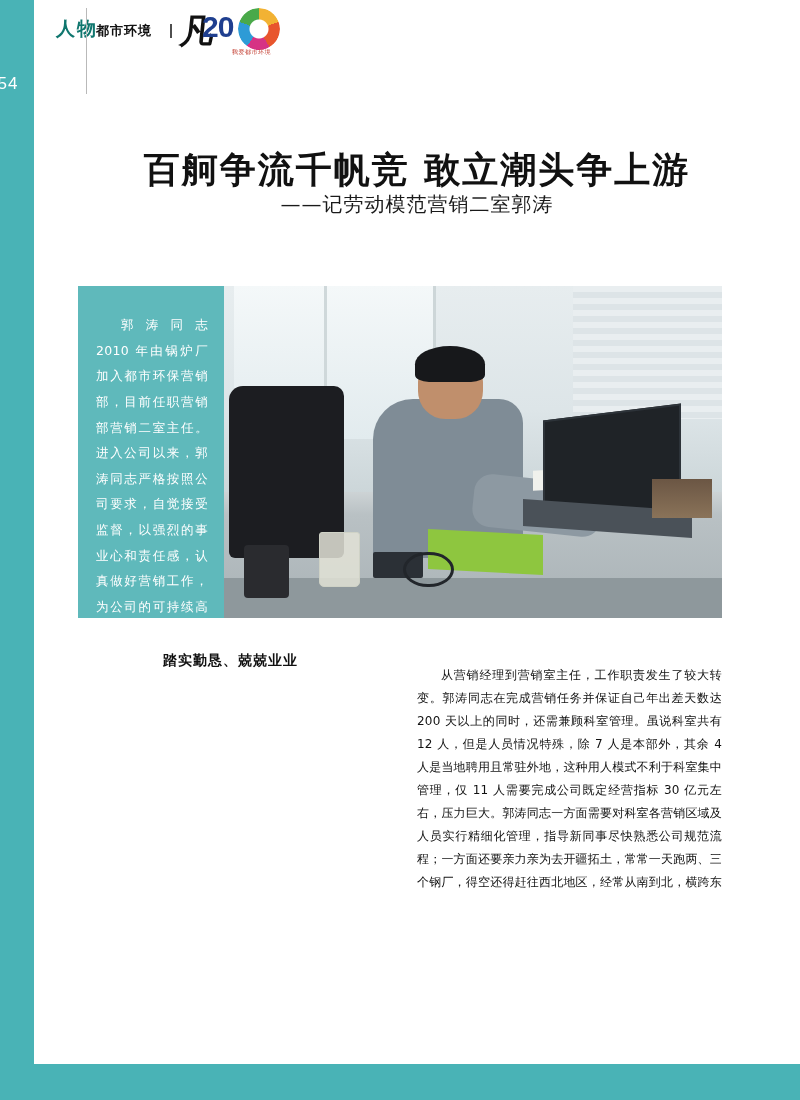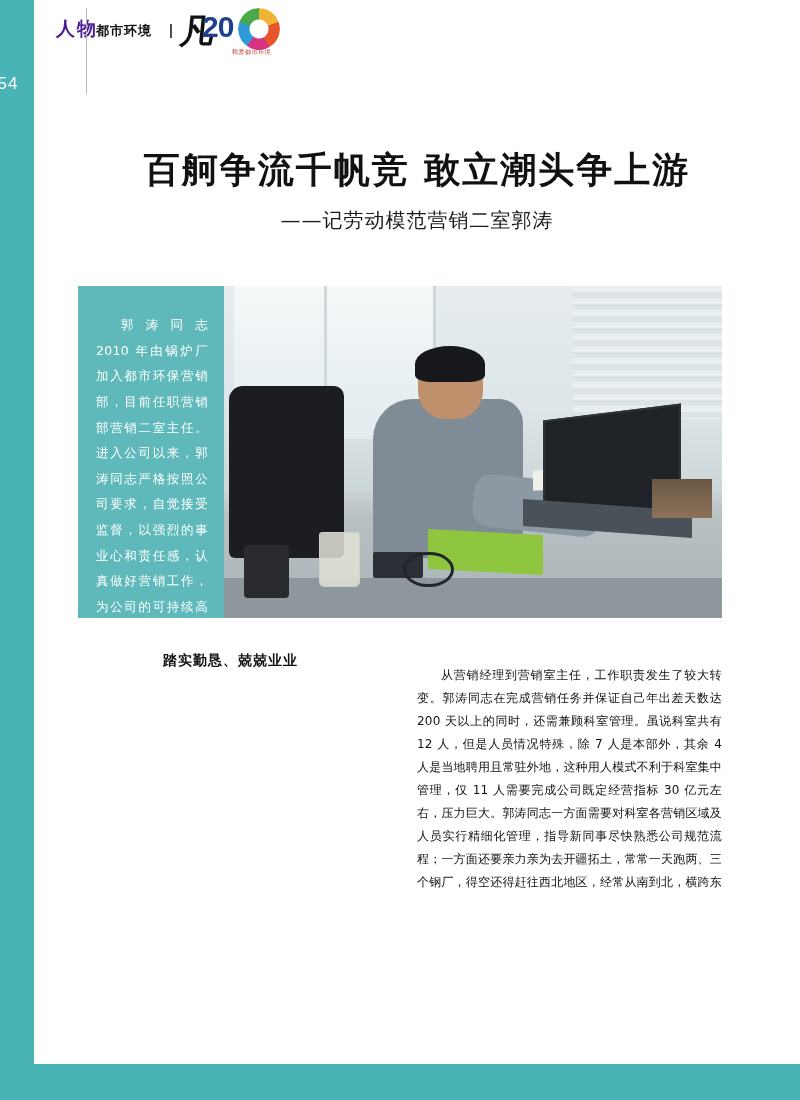--- a/index.html
+++ b/index.html
@@ -48,21 +48,21 @@
     height: 62px;
   }
   .header-category {
     position: absolute;
     left: 0;
     top: 16px;
     width: 86px;
     text-align: center;
     font-size: 19px;
     font-weight: bold;
-    color: #4c1d95;
+    color: #0f766e;
     letter-spacing: 2px;
     font-family: "DejaVu Sans", sans-serif;
   }
   .header-divider {
     position: absolute;
     left: 52px;
     top: 8px;
     width: 1px;
     height: 86px;
     background: #b9b9b9;
@@ -148,21 +148,20 @@
   }
   .main-title {
     font-size: 36px;
     font-weight: bold;
     color: #111;
     letter-spacing: 2px;
     font-family: "DejaVu Sans", sans-serif;
     line-height: 1.2;
   }
   .sub-title {
-    margin-top: 16px;
     font-size: 20px;
     color: #1a1a1a;
     letter-spacing: 1px;
     font-family: "DejaVu Sans", sans-serif;
   }
 
   
   .figure {
     position: absolute;
     left: 78px;

